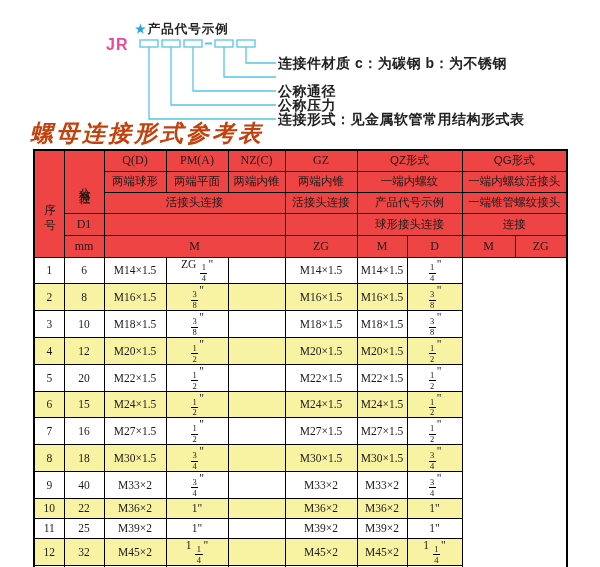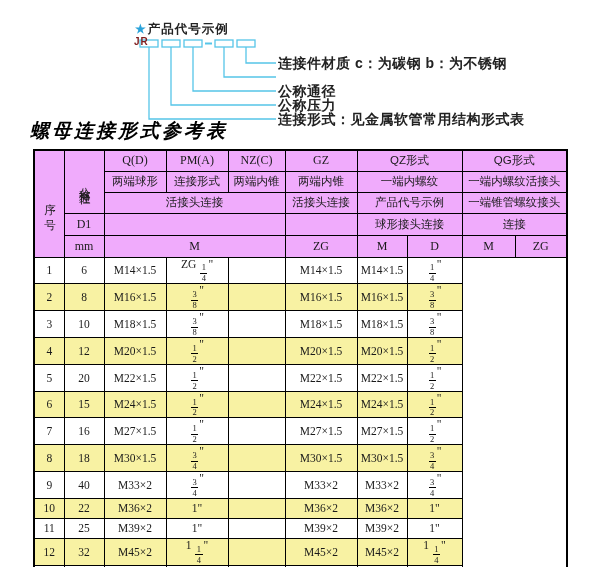--- a/index.html
+++ b/index.html
@@ -14,49 +14,49 @@
   }
   
   .diagram { position: absolute; left: 0; top: 0; width: 600px; height: 140px; }
   .diagram svg { position: absolute; left: 0; top: 0; }
   .diag-caption {
     position: absolute; left: 111px; top: 21px;
     font-weight: bold; font-size: 12.5px; letter-spacing: 1px; color: #222; margin-left: 24px;
   }
   .diag-caption .star { color: #2ba3da; font-size: 12px; margin-right: 1px; }
   .code-prefix {
-    position: absolute; left: 134px; top: 36px;
-    font-weight: bold; font-size: 10px; color: #7f1d1d; letter-spacing: 1px;
+    position: absolute; left: 106px; top: 36px;
+    font-weight: bold; font-size: 16px; color: #ec4899; letter-spacing: 1px;
   }
   .dlabel {
     position: absolute; left: 278px;
     font-weight: bold; font-size: 14px; color: #222;
     white-space: nowrap; line-height: 13px; letter-spacing: 0.5px;
   }
   
   .title {
     position: absolute; left: 30px; top: 118px;
     font-family: "Liberation Serif", serif;
     font-weight: bold; font-style: italic;
-    font-size: 19px; letter-spacing: 3px; color: #000000;
+    font-size: 23px; letter-spacing: 3px; color: #c2410c;
   }
   
   table.ref {
     position: absolute; left: 33px; top: 149px;
     border-collapse: collapse; table-layout: fixed;
     border: 2px solid #000;
     font-size: 11.5px;
   }
   .ref th, .ref td {
     border: 1px solid #000;
     text-align: center; vertical-align: middle;
     padding: 0; overflow: hidden;
     font-weight: normal;
   }
-  .ref thead th { background: #f0abfc; }
+  .ref thead th { background: #ef4444; }
   .ref thead tr.r123 { height: 21px; }
   .ref thead tr.r45  { height: 22px; }
   .lat { font-family: "Liberation Serif", serif; font-size: 12px; }
   .vert-text {
     writing-mode: vertical-lr; text-orientation: upright;
     display: inline-block; line-height: 1;
   }
   .seq-spread { letter-spacing: 17px; padding-top: 17px; }
   .dn-spread  { letter-spacing: 2px; }
   .ref tbody td {
@@ -129,21 +129,21 @@
         <th rowspan="3"><span class="vert-text dn-spread">公称通径</span></th>
         <th class="lat">Q(D)</th>
         <th class="lat">PM(A)</th>
         <th class="lat">NZ(C)</th>
         <th class="lat">GZ</th>
         <th colspan="2">QZ形式</th>
         <th colspan="2">QG形式</th>
       </tr>
       <tr class="r123">
         <th>两端球形</th>
-        <th>连接形式</th>
+        <th>两端平面</th>
         <th>两端内锥</th>
         <th>两端内锥</th>
         <th colspan="2">一端内螺纹</th>
         <th colspan="2">一端内螺纹活接头</th>
       </tr>
       <tr class="r123">
         <th colspan="3">活接头连接</th>
         <th>活接头连接</th>
         <th colspan="2">产品代号示例</th>
         <th colspan="2">一端锥管螺纹接头</th>

